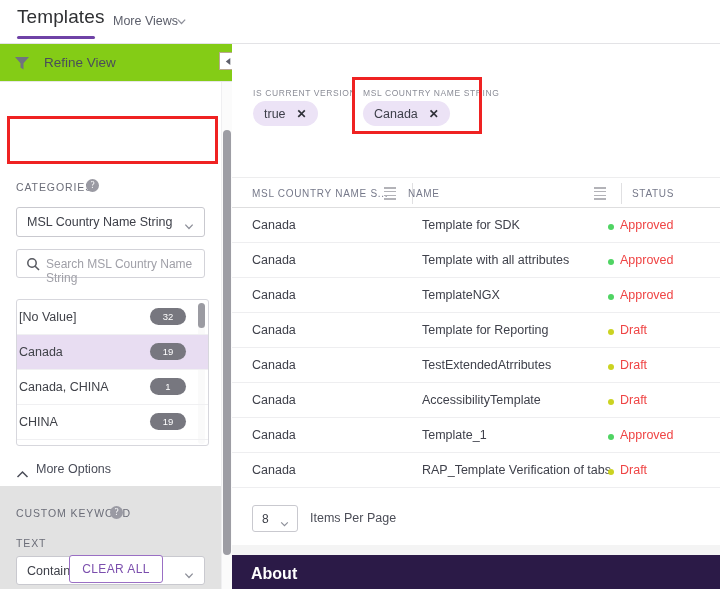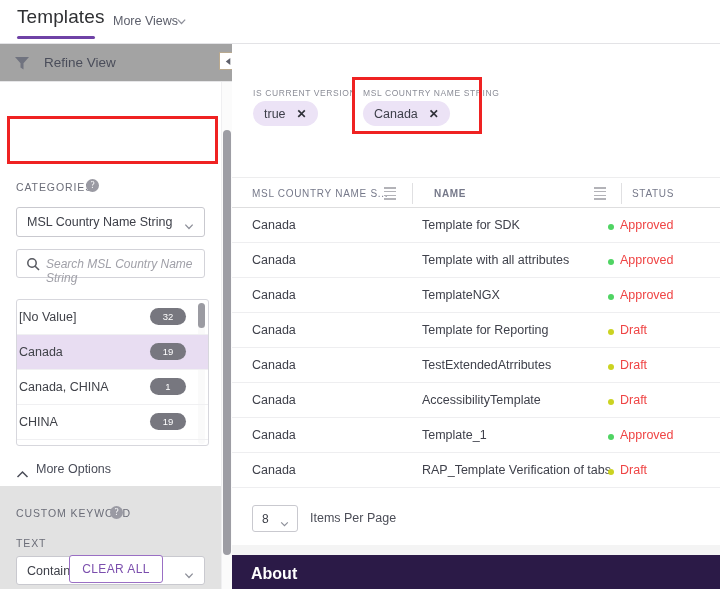--- a/index.html
+++ b/index.html
@@ -43,21 +43,21 @@
   .mv-chev svg { display: block; }
 
   
   .sidebar {
     position: absolute; left: 0; top: 44px; width: 232px; height: 545px;
     background: #f4f4f4;
     overflow: hidden;
   }
   .refine-head {
     position: absolute; left: 0; top: 0; width: 232px; height: 38px;
-    background: #a3a3a3;
+    background: #84cc16;
     border-bottom: 1px solid #e6e6e8;
   }
   .filter-icon {
     position: absolute; left: 13px; top: 10px; width: 18px; height: 18px;
   }
   .refine-label {
     position: absolute; left: 44px; top: 11px;
     font-size: 13.5px; color: #4a4d5a;
   }
   .collapse-btn {
@@ -112,21 +112,21 @@
   .redbox-chip { left: 352px; top: 77px; width: 130px; height: 57px; }
 
   .search-box {
     position: absolute; left: 16px; top: 167px;
     width: 189px; height: 29px;
     background: #fff; border: 1px solid #d3d3d9; border-radius: 3px;
   }
   .search-ico { position: absolute; left: 9px; top: 7px; width: 14px; height: 14px; }
   .search-ph {
     position: absolute; left: 29px; top: 7px;
-    font-size: 12px; color: #a0a0a8; font-style: italic;
+    font-size: 12px; color: #a0a0a8; 
   }
 
   .facets {
     position: absolute; left: 16px; top: 217px;
     width: 193px; height: 147px;
     background: #fff; border: 1px solid #d7d7dd; border-radius: 3px;
     overflow: hidden;
   }
   .facet-row {
     position: relative; height: 35px; width: 191px;
@@ -417,21 +417,21 @@
     <div class="table">
       <div class="thead">
         <span class="th" style="left:20px;text-align:right;">MSL COUNTRY NAME S...</span>
         <span class="hamb" style="left:152px;">
             <i></i>
             <i></i>
             <i></i>
             <i></i>
           </span>
         <span class="col-div" style="left:180px;"></span>
-        <span class="th" style="left:202px;font-weight:bold;">NAME</span>
+        <span class="th" style="left:176px;">NAME</span>
         <span class="hamb" style="left:362px;">
             <i></i>
             <i></i>
             <i></i>
             <i></i>
           </span>
         <span class="col-div" style="left:389px;"></span>
         <span class="th" style="left:400px;">STATUS</span>
       </div>
 

